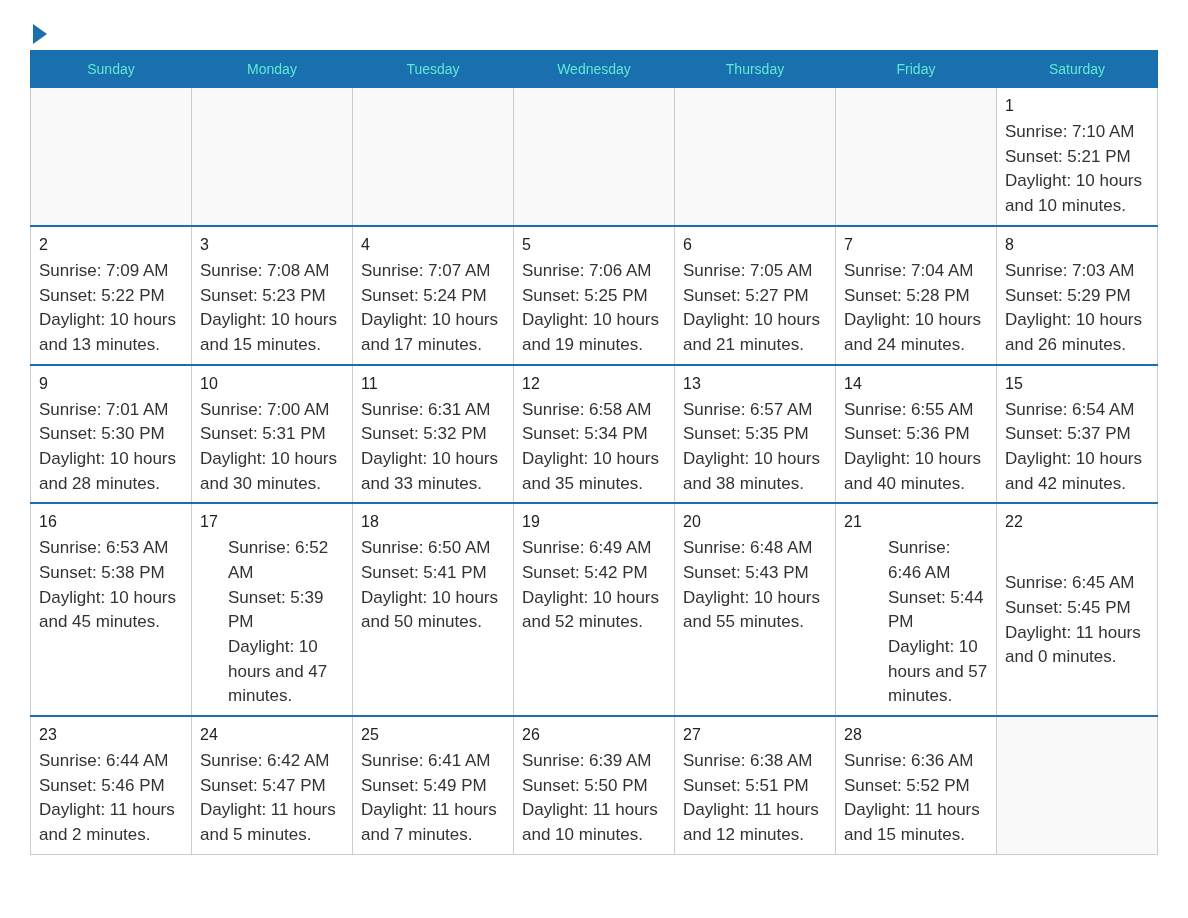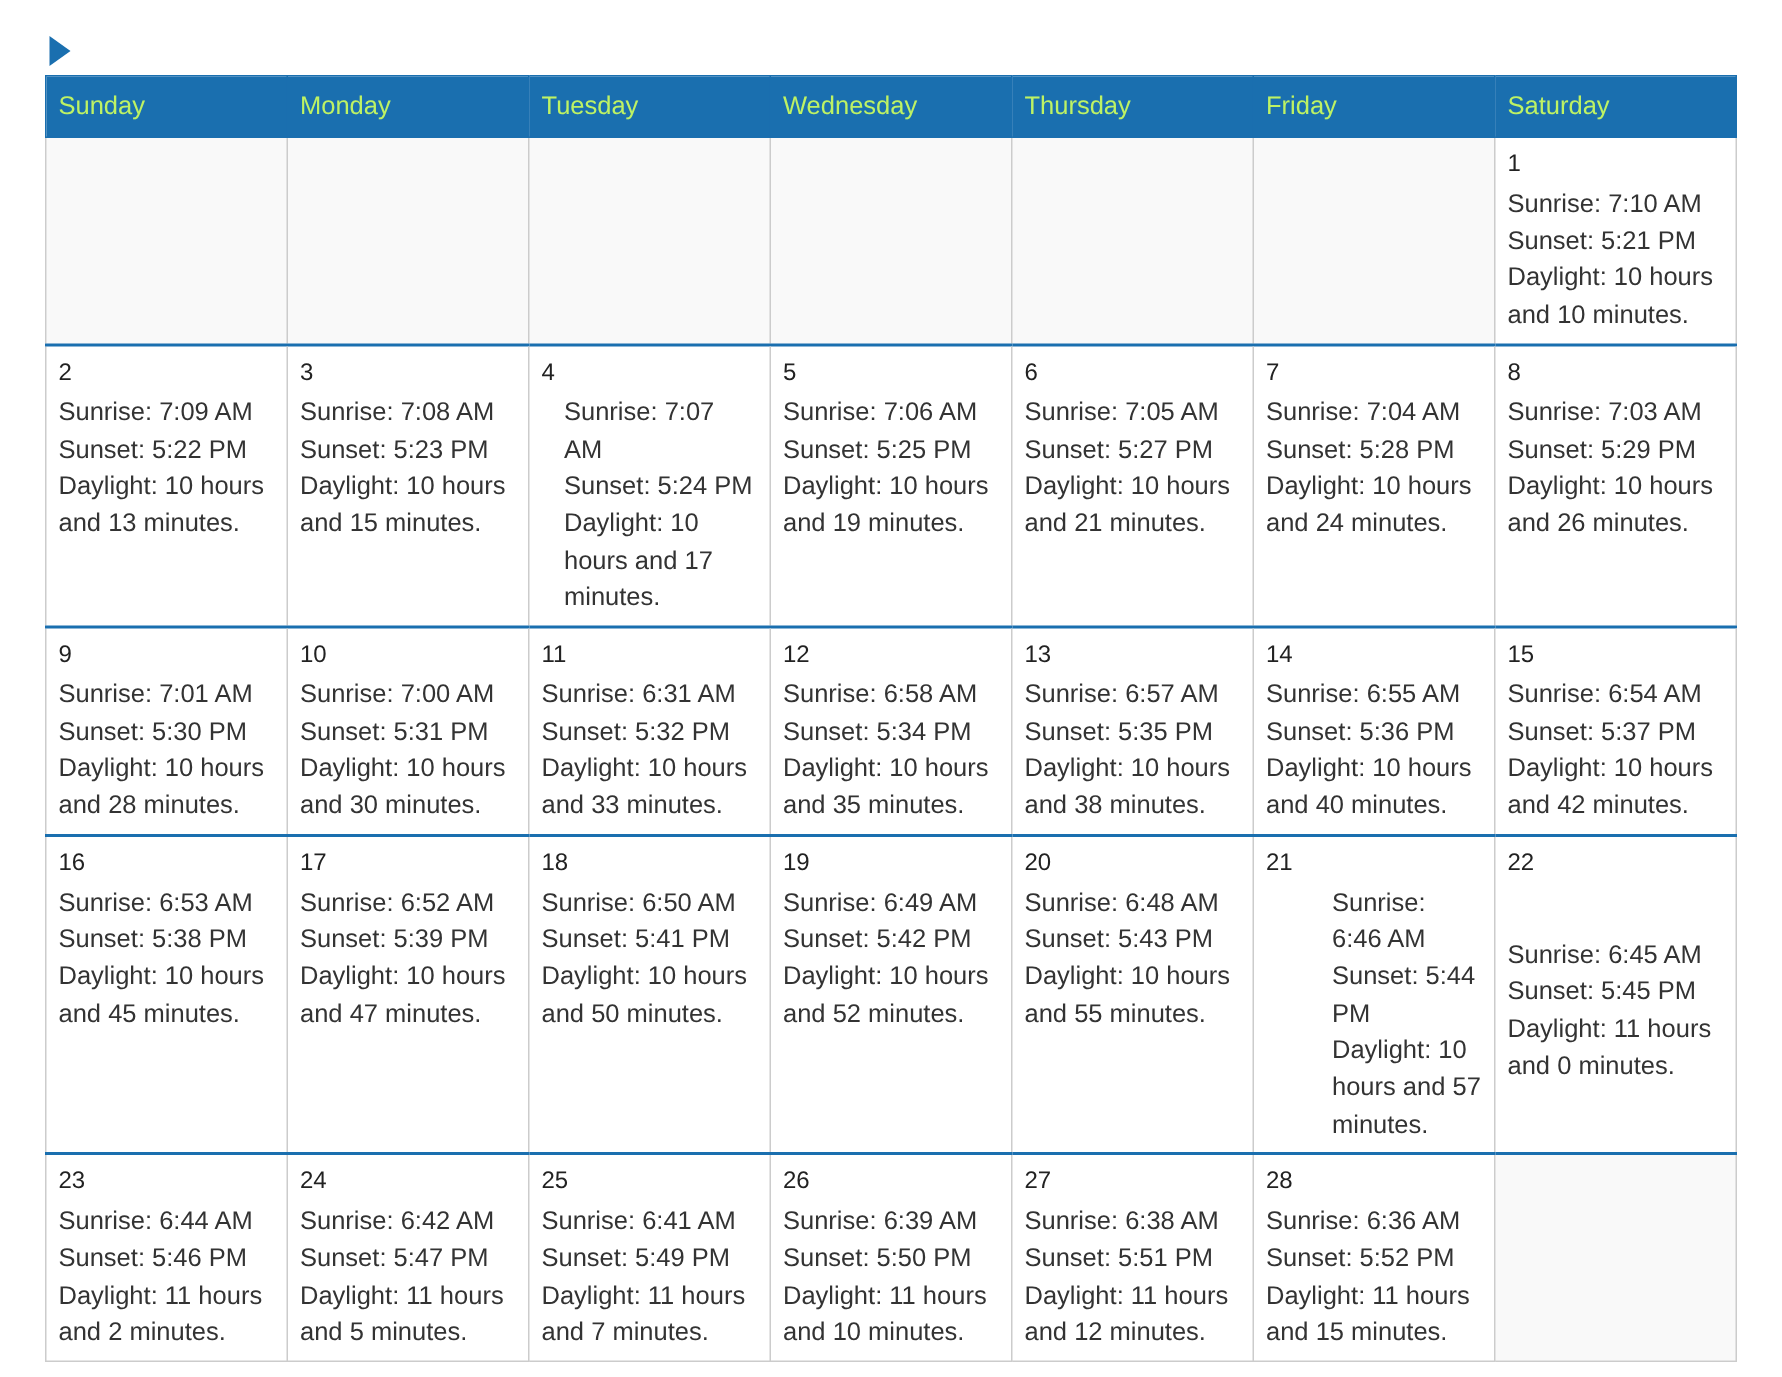--- a/index.html
+++ b/index.html
@@ -60,25 +60,25 @@
       color: #444;
       margin-top: 4px;
     }
     .calendar {
       width: 100%;
       border-collapse: collapse;
       margin-top: 10px;
     }
     .calendar th {
       background: #1a6faf;
-      color: #bef264;
-      font-size: 17px;
+      color: #5eead4;
+      font-size: 14px;
       font-weight: normal;
       padding: 10px 8px;
-      text-align: left;
+      text-align: center;
       border: 1px solid #1a6faf;
     }
     .calendar td {
       border: 1px solid #ccc;
       vertical-align: top;
       padding: 6px 8px;
       width: 14.28%;
       min-height: 110px;
       font-size: 12.5px;
       color: #333;
@@ -154,21 +154,21 @@
 Daylight: 10 hours and 13 minutes.</div>
         </td>
         <td>
           <span class="day-number">3</span>
           <div class="day-info" style="white-space: pre-line;">Sunrise: 7:08 AM
 Sunset: 5:23 PM
 Daylight: 10 hours and 15 minutes.</div>
         </td>
         <td>
           <span class="day-number">4</span>
-          <div class="day-info" style="white-space: pre-line; margin-left: 15px;">Sunrise: 7:07 AM
+          <div class="day-info" style="white-space: pre-line;">Sunrise: 7:07 AM
 Sunset: 5:24 PM
 Daylight: 10 hours and 17 minutes.</div>
         </td>
         <td>
           <span class="day-number">5</span>
           <div class="day-info" style="white-space: pre-line;">Sunrise: 7:06 AM
 Sunset: 5:25 PM
 Daylight: 10 hours and 19 minutes.</div>
         </td>
         <td>
@@ -236,21 +236,21 @@
       </tr>
       <tr class="row-separator">
         <td>
           <span class="day-number">16</span>
           <div class="day-info" style="white-space: pre-line;">Sunrise: 6:53 AM
 Sunset: 5:38 PM
 Daylight: 10 hours and 45 minutes.</div>
         </td>
         <td>
           <span class="day-number">17</span>
-          <div class="day-info" style="white-space: pre-line;">Sunrise: 6:52 AM
+          <div class="day-info" style="white-space: pre-line; margin-left: 28px;">Sunrise: 6:52 AM
 Sunset: 5:39 PM
 Daylight: 10 hours and 47 minutes.</div>
         </td>
         <td>
           <span class="day-number">18</span>
           <div class="day-info" style="white-space: pre-line;">Sunrise: 6:50 AM
 Sunset: 5:41 PM
 Daylight: 10 hours and 50 minutes.</div>
         </td>
         <td>

